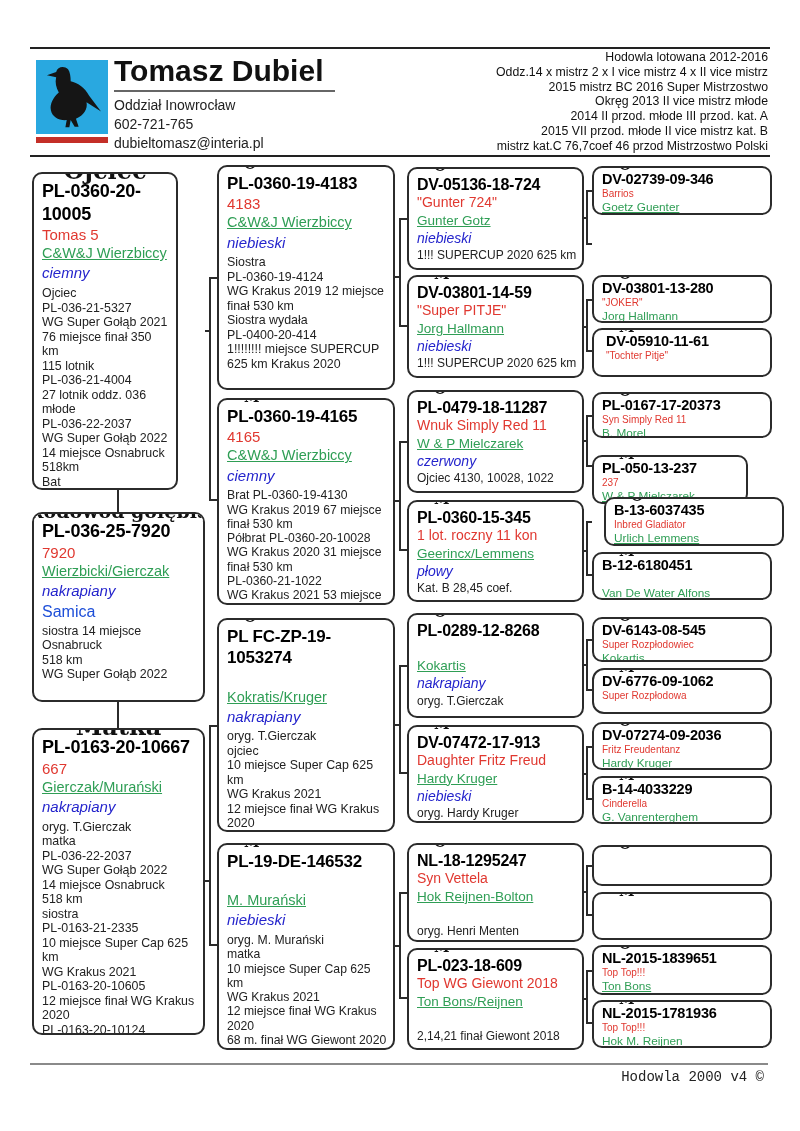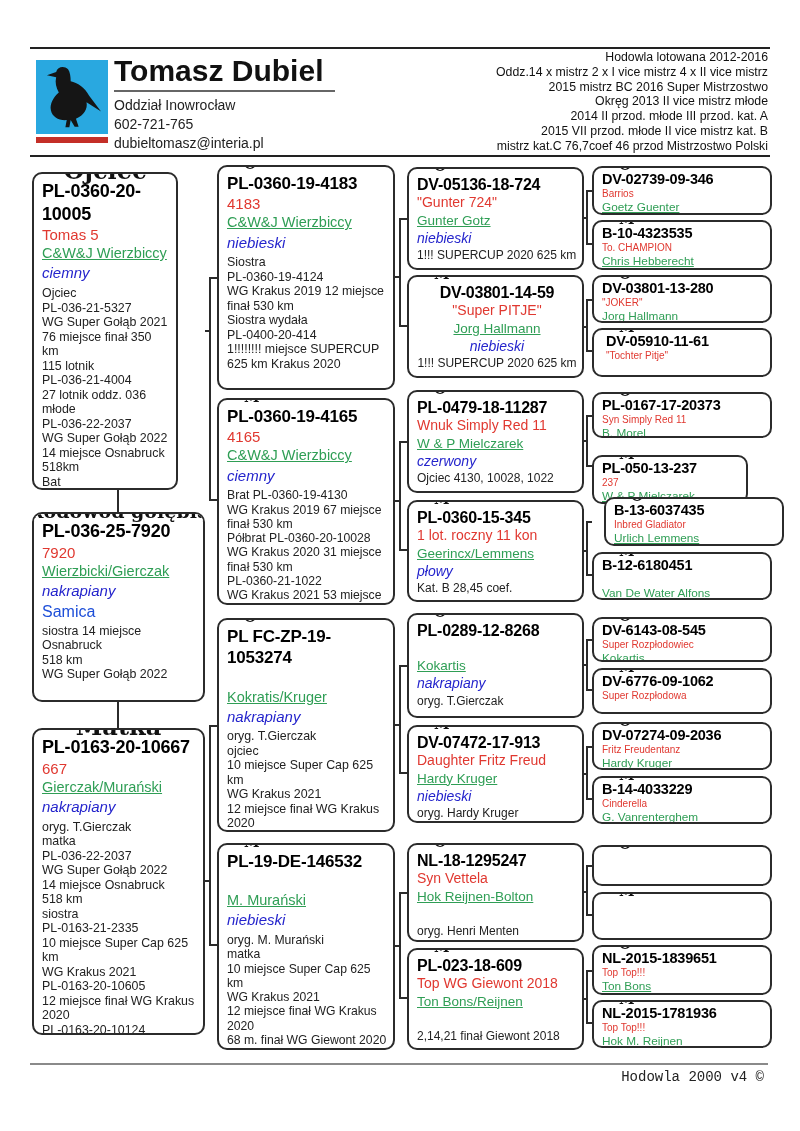--- a/index.html
+++ b/index.html
@@ -201,21 +201,21 @@
   </div>
 
   <div class="pbox g3" style="left:407px;top:167px;width:177px;height:103px;">
     <span class="legend">O</span>
     <div class="b-id">DV-05136-18-724</div>
     <div class="b-name">"Gunter 724"</div>
     <div class="b-owner">Gunter Gotz</div>
     <div class="b-color">niebieski</div>
     <div class="b-info">1!!! SUPERCUP 2020 625 km</div>
   </div>
-  <div class="pbox g3" style="left:407px;top:275px;width:177px;height:103px;text-align:center;">
+  <div class="pbox g3" style="left:407px;top:275px;width:177px;height:103px;">
     <span class="legend">M</span>
     <div class="b-id">DV-03801-14-59</div>
     <div class="b-name">"Super PITJE"</div>
     <div class="b-owner">Jorg Hallmann</div>
     <div class="b-color">niebieski</div>
     <div class="b-info">1!!! SUPERCUP 2020 625 km</div>
   </div>
   <div class="pbox g3" style="left:407px;top:390px;width:177px;height:103px;">
     <span class="legend">O</span>
     <div class="b-id">PL-0479-18-11287</div>
@@ -264,26 +264,20 @@
     <div class="b-color"></div>
     <div class="b-info">2,14,21 finał Giewont 2018</div>
   </div>
 
   <div class="pbox g4" style="left:592px;top:166px;width:180px;height:49px;">
     <span class="legend">O</span>
     <div class="b-id">DV-02739-09-346</div>
     <div class="b-name">Barrios</div>
     <div class="b-owner">Goetz Guenter</div>
   </div>
-  <div class="pbox g4" style="left:592px;top:220px;width:180px;height:50px;">
-    <span class="legend">M</span>
-    <div class="b-id">B-10-4323535</div>
-    <div class="b-name">To. CHAMPION</div>
-    <div class="b-owner">Chris Hebberecht</div>
-  </div>
   <div class="pbox g4" style="left:592px;top:275px;width:180px;height:48px;">
     <span class="legend">O</span>
     <div class="b-id">DV-03801-13-280</div>
     <div class="b-name">"JOKER"</div>
     <div class="b-owner">Jorg Hallmann</div>
   </div>
   <div class="pbox g4" style="left:592px;top:328px;width:180px;height:49px;padding-left:12px;">
     <span class="legend">M</span>
     <div class="b-id">DV-05910-11-61</div>
     <div class="b-name">"Tochter Pitje"</div>
@@ -312,21 +306,21 @@
     <div class="b-id">B-12-6180451</div>
     <div class="b-name"></div>
     <div class="b-owner">Van De Water Alfons</div>
   </div>
   <div class="pbox g4" style="left:592px;top:617px;width:180px;height:45px;">
     <span class="legend">O</span>
     <div class="b-id">DV-6143-08-545</div>
     <div class="b-name">Super Rozpłodowiec</div>
     <div class="b-owner">Kokartis</div>
   </div>
-  <div class="pbox g4" style="left:592px;top:668px;width:180px;height:46px;">
+  <div class="pbox g4" style="left:592px;top:668px;width:180px;height:46px;border-radius:12px;">
     <span class="legend">M</span>
     <div class="b-id">DV-6776-09-1062</div>
     <div class="b-name">Super Rozpłodowa</div>
     <div class="b-owner"></div>
   </div>
   <div class="pbox g4" style="left:592px;top:722px;width:180px;height:48px;">
     <span class="legend">O</span>
     <div class="b-id">DV-07274-09-2036</div>
     <div class="b-name">Fritz Freudentanz</div>
     <div class="b-owner">Hardy Kruger</div>

